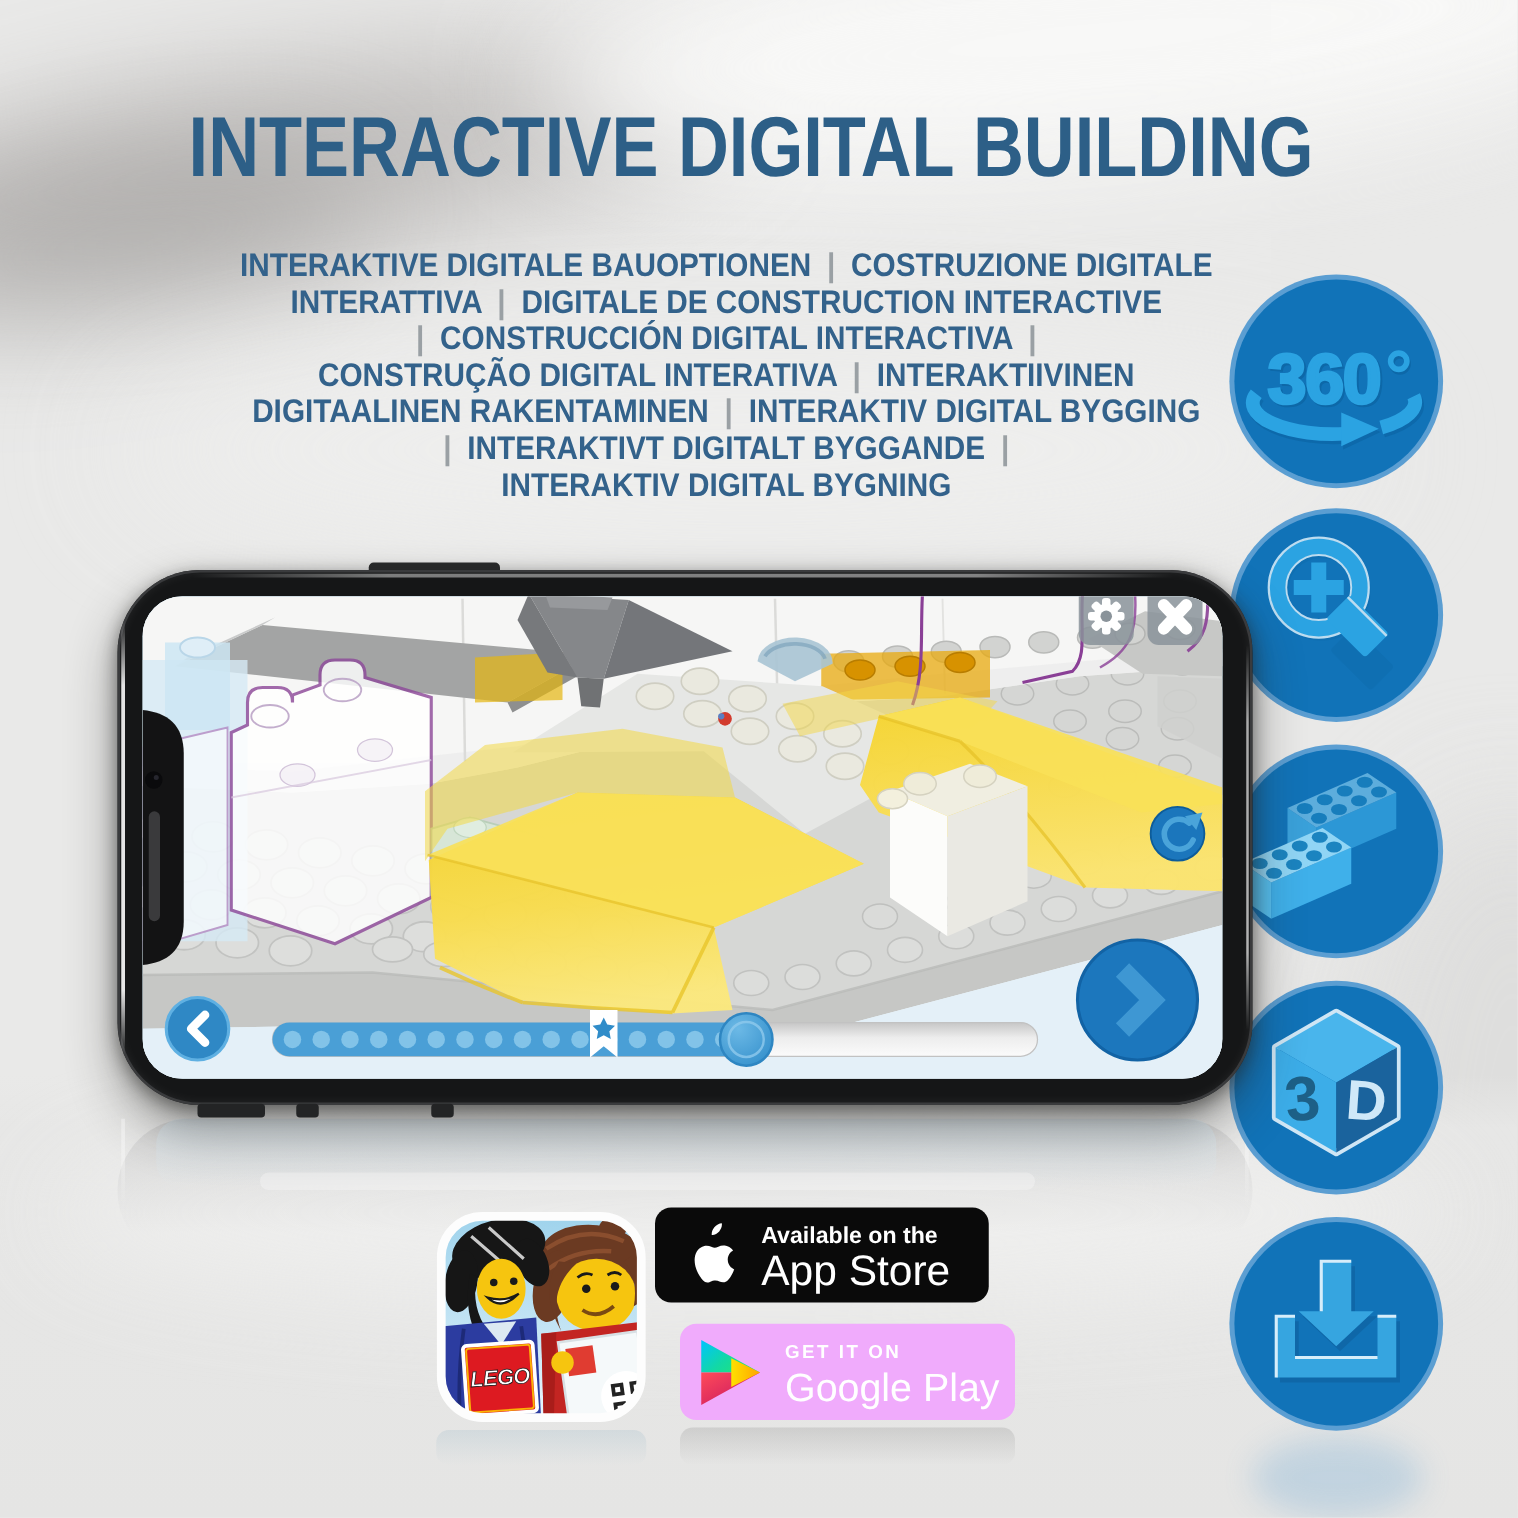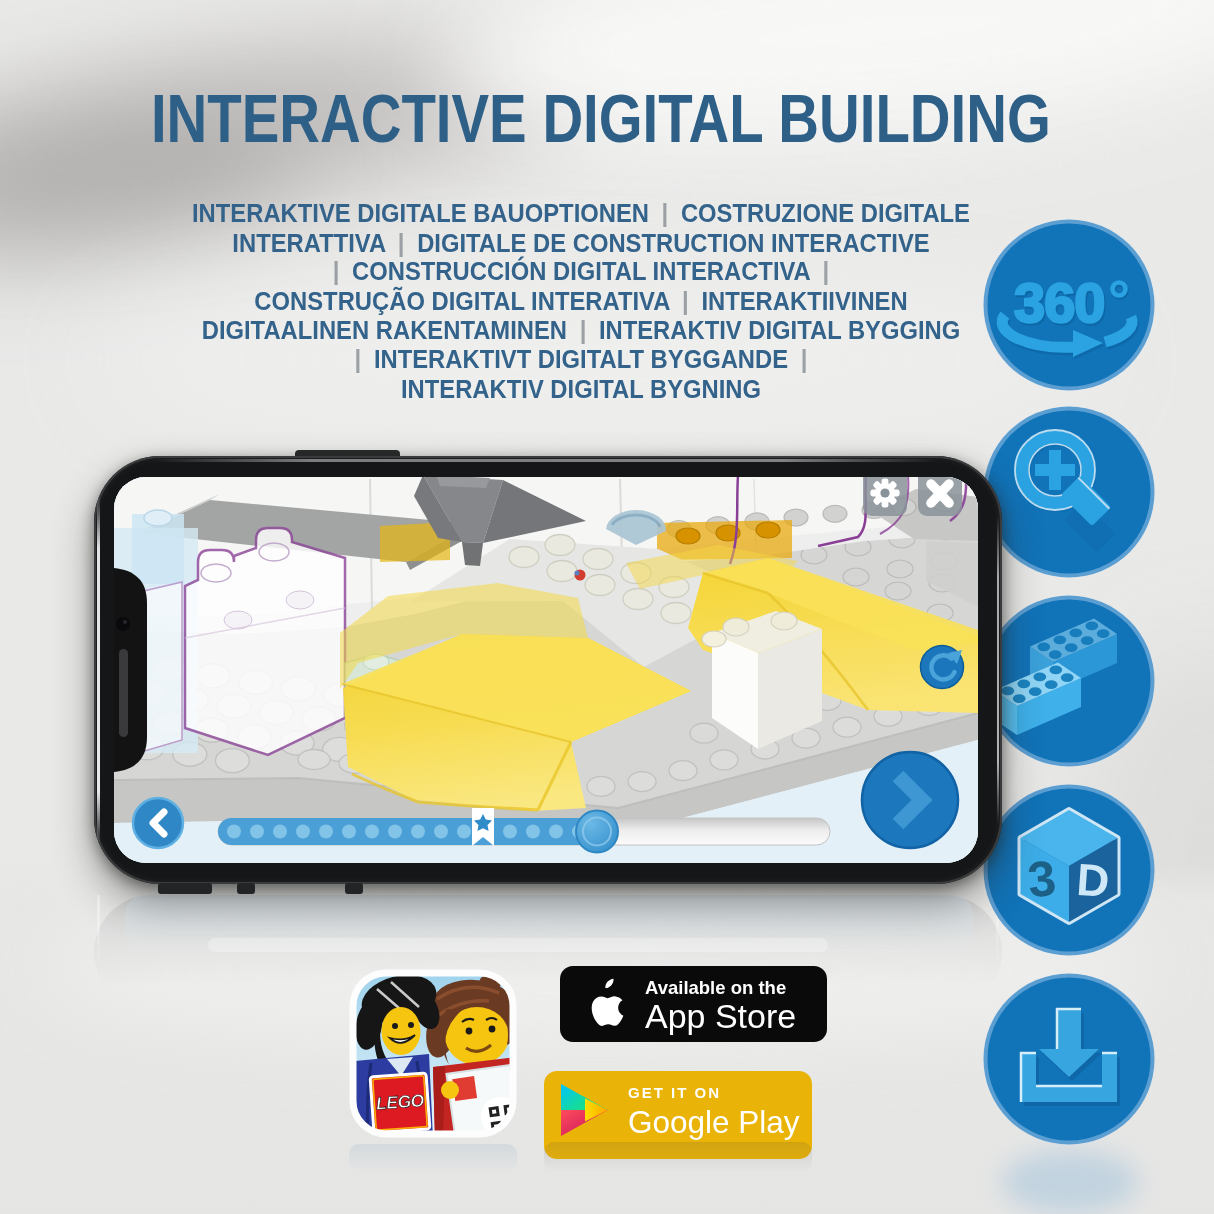--- a/index.html
+++ b/index.html
@@ -421,29 +421,29 @@
         </g>
 <circle cx="101" cy="121" r="9" fill="#f6c50f"></circle>
 <g transform="rotate(-4 50 134)">
 <rect x="23" y="106" width="56" height="56" rx="3" fill="#dd1a21" stroke="#ffffff" stroke-width="3"></rect>
 <rect x="25.5" y="108.5" width="51" height="51" rx="2" fill="none" stroke="#ffcf00" stroke-width="1.5" opacity="0.85"></rect>
 <text x="51" y="139" font-size="17.5" font-weight="bold" font-style="italic" text-anchor="middle" fill="#fff" stroke="#111" stroke-width="0.6" letter-spacing="-0.5" font-family="Liberation Sans, sans-serif">LEGO</text>
 </g>
 </g>
 <rect x="4" y="4" width="160" height="161" rx="33" fill="none" stroke="#fdfdfd" stroke-width="7"></rect>
 </svg></div>
-<div style="position:absolute;left:560px;top:966px;width:267px;height:76px;background:#0a0a0a;border-radius:13px;">
+<div style="position:absolute;left:524px;top:966px;width:267px;height:76px;background:#0a0a0a;border-radius:13px;">
 <svg width="267" height="76" viewBox="0 0 267 76">
 <g fill="#ffffff" transform="translate(20,12)">
         <path d="M27.3,6.2c1.2-1.5,2.1-3.5,1.8-5.6c-1.8,0.1-3.9,1.2-5.2,2.7c-1.1,1.3-2.1,3.4-1.8,5.4C24,8.9,26,7.6,27.3,6.2z M33.2,25.8c0-4.3,3.5-6.3,3.7-6.4c-2-2.9-5.1-3.3-6.2-3.4c-2.7-0.3-5.2,1.6-6.5,1.6c-1.3,0-3.4-1.5-5.6-1.5c-2.9,0-5.5,1.7-7,4.2c-3,5.2-0.8,12.9,2.2,17.1c1.4,2.1,3.1,4.4,5.3,4.3c2.1-0.1,2.9-1.4,5.5-1.4c2.6,0,3.3,1.4,5.6,1.3c2.3,0,3.8-2.1,5.2-4.2c1.6-2.4,2.3-4.7,2.3-4.8C37.6,32.6,33.2,30.9,33.2,25.8z" transform="scale(1.15)"></path>
       </g>
 <text x="85" y="28" font-size="18.5" font-weight="bold" fill="#fff" font-family="Liberation Sans, sans-serif">Available on the</text>
 <text x="85" y="62" font-size="34" fill="#fff" font-family="Liberation Sans, sans-serif">App Store</text>
 </svg></div>
-<div style="position:absolute;left:544px;top:1059px;width:268px;height:88px;background:#eab308;border-radius:13px;margin-top:12px;">
+<div style="position:absolute;left:544px;top:1059px;width:268px;height:77px;background:#f0abfc;border-radius:13px;">
 <svg width="268" height="77" viewBox="0 0 268 77">
 <defs>
 <linearGradient id="gp1" x1="0" y1="0" x2="1" y2="0.6">
           <stop offset="0" stop-color="#00c3ff"></stop>
           <stop offset="0.55" stop-color="#12d8a6"></stop>
           <stop offset="1" stop-color="#21e575"></stop>
         </linearGradient>
 <linearGradient id="gp2" x1="0" y1="0" x2="1" y2="0">
           <stop offset="0" stop-color="#ffe000"></stop>
           <stop offset="1" stop-color="#ffa400"></stop>

